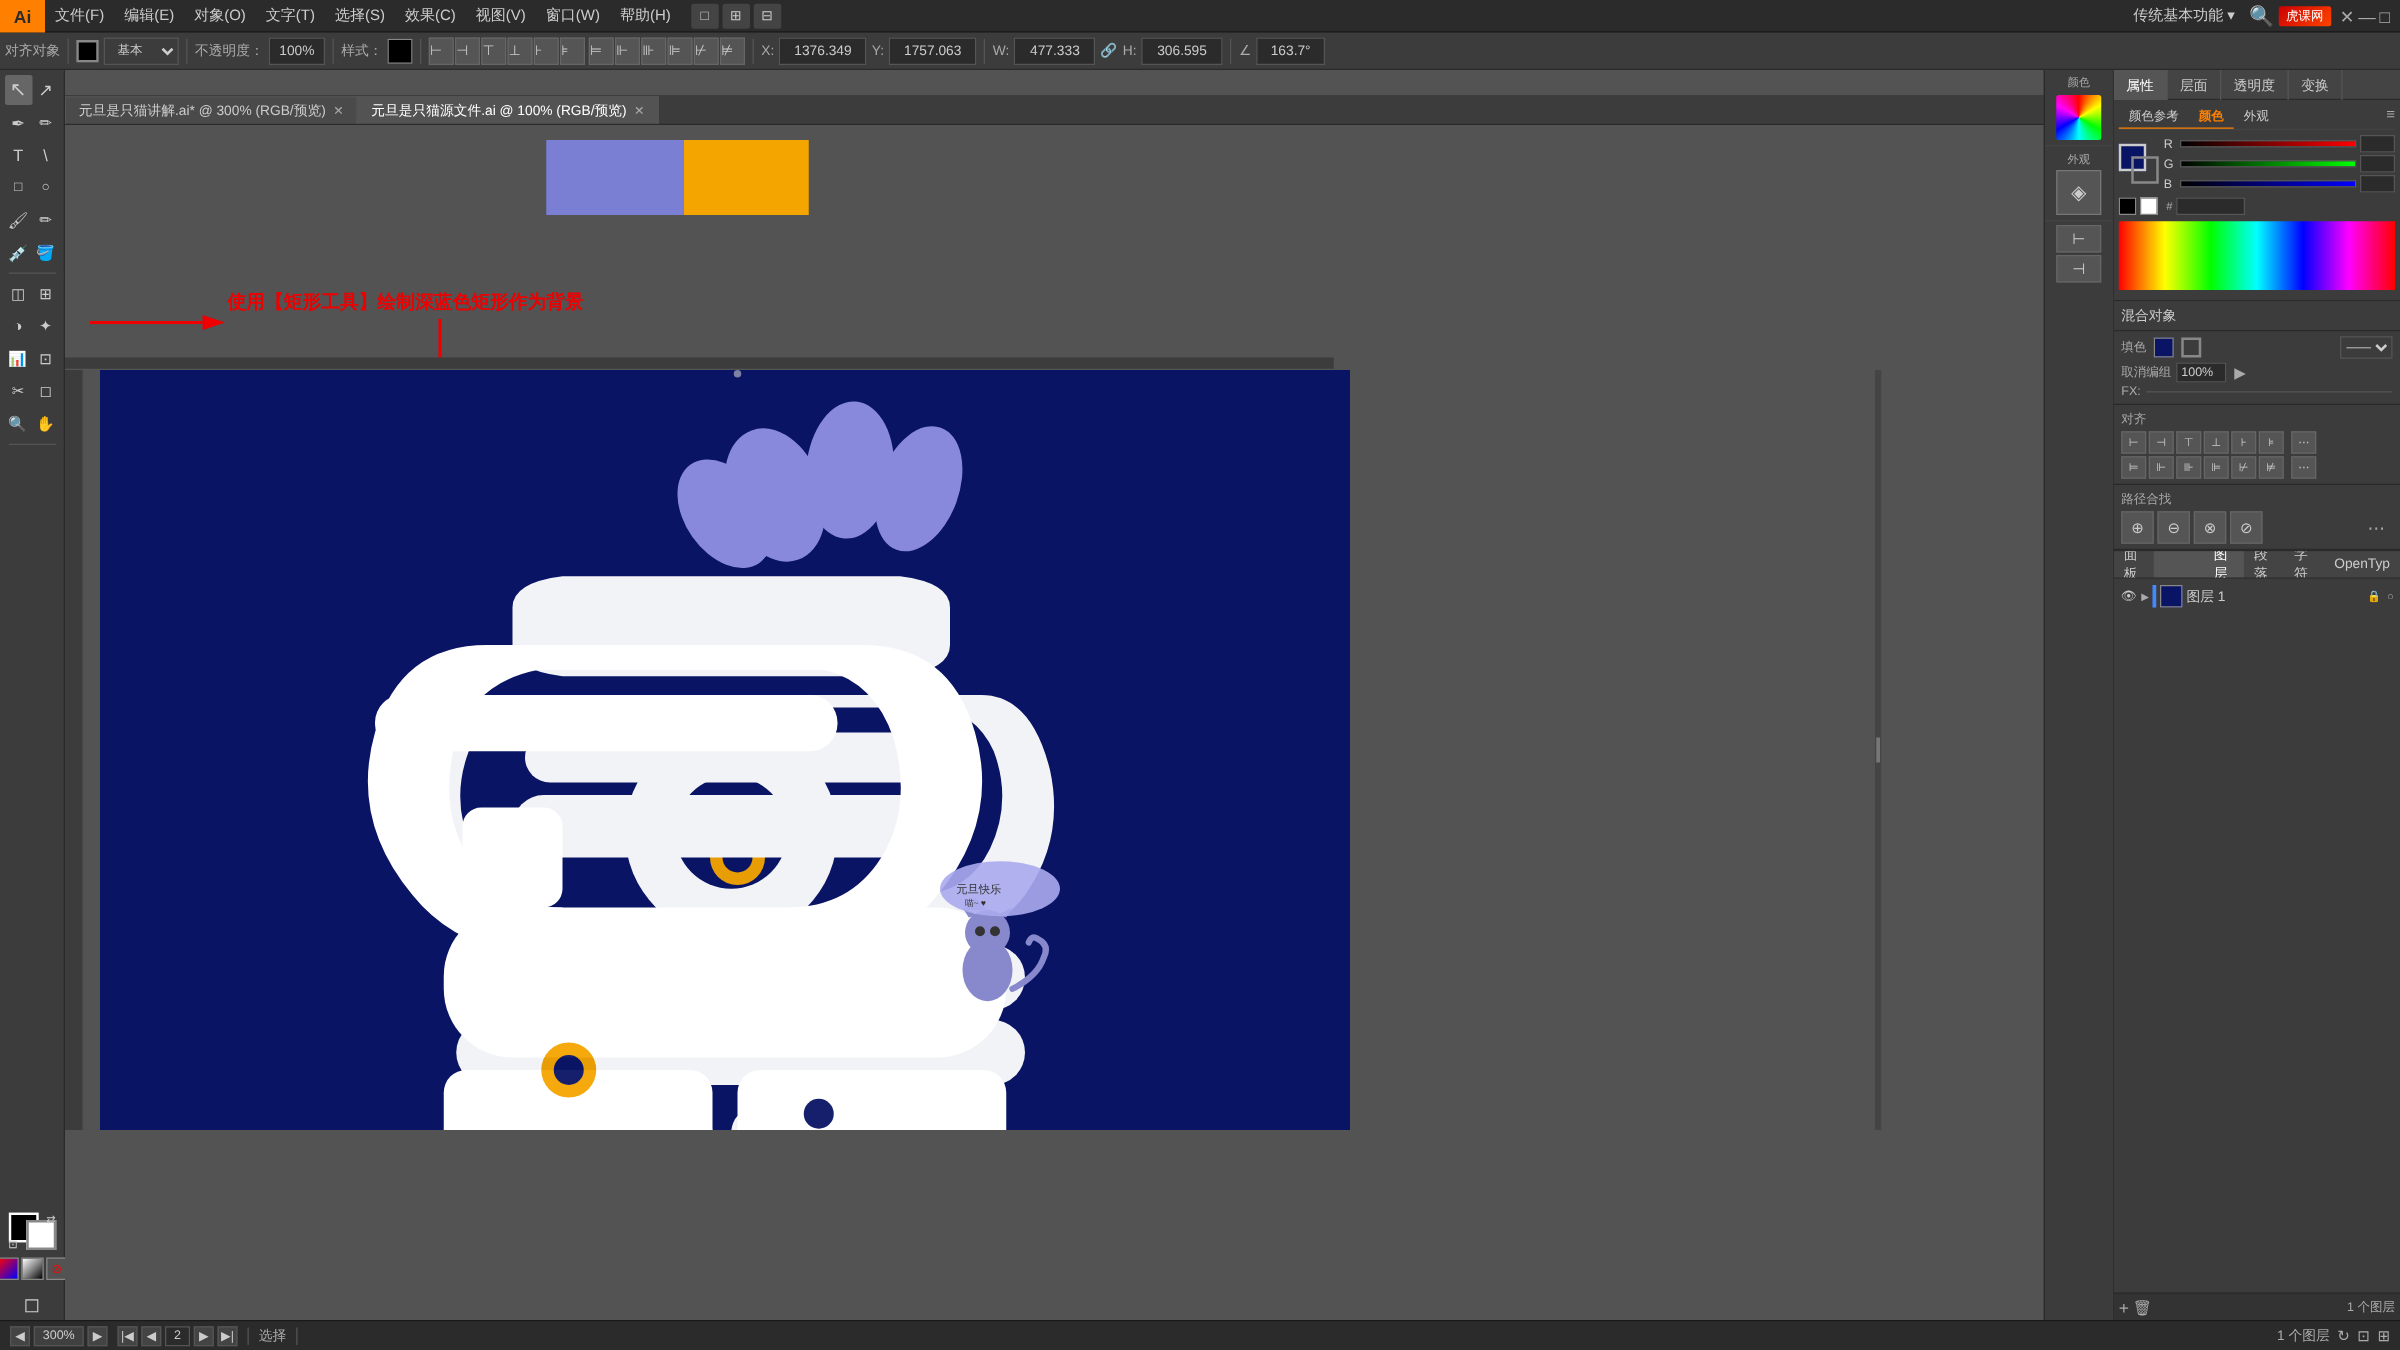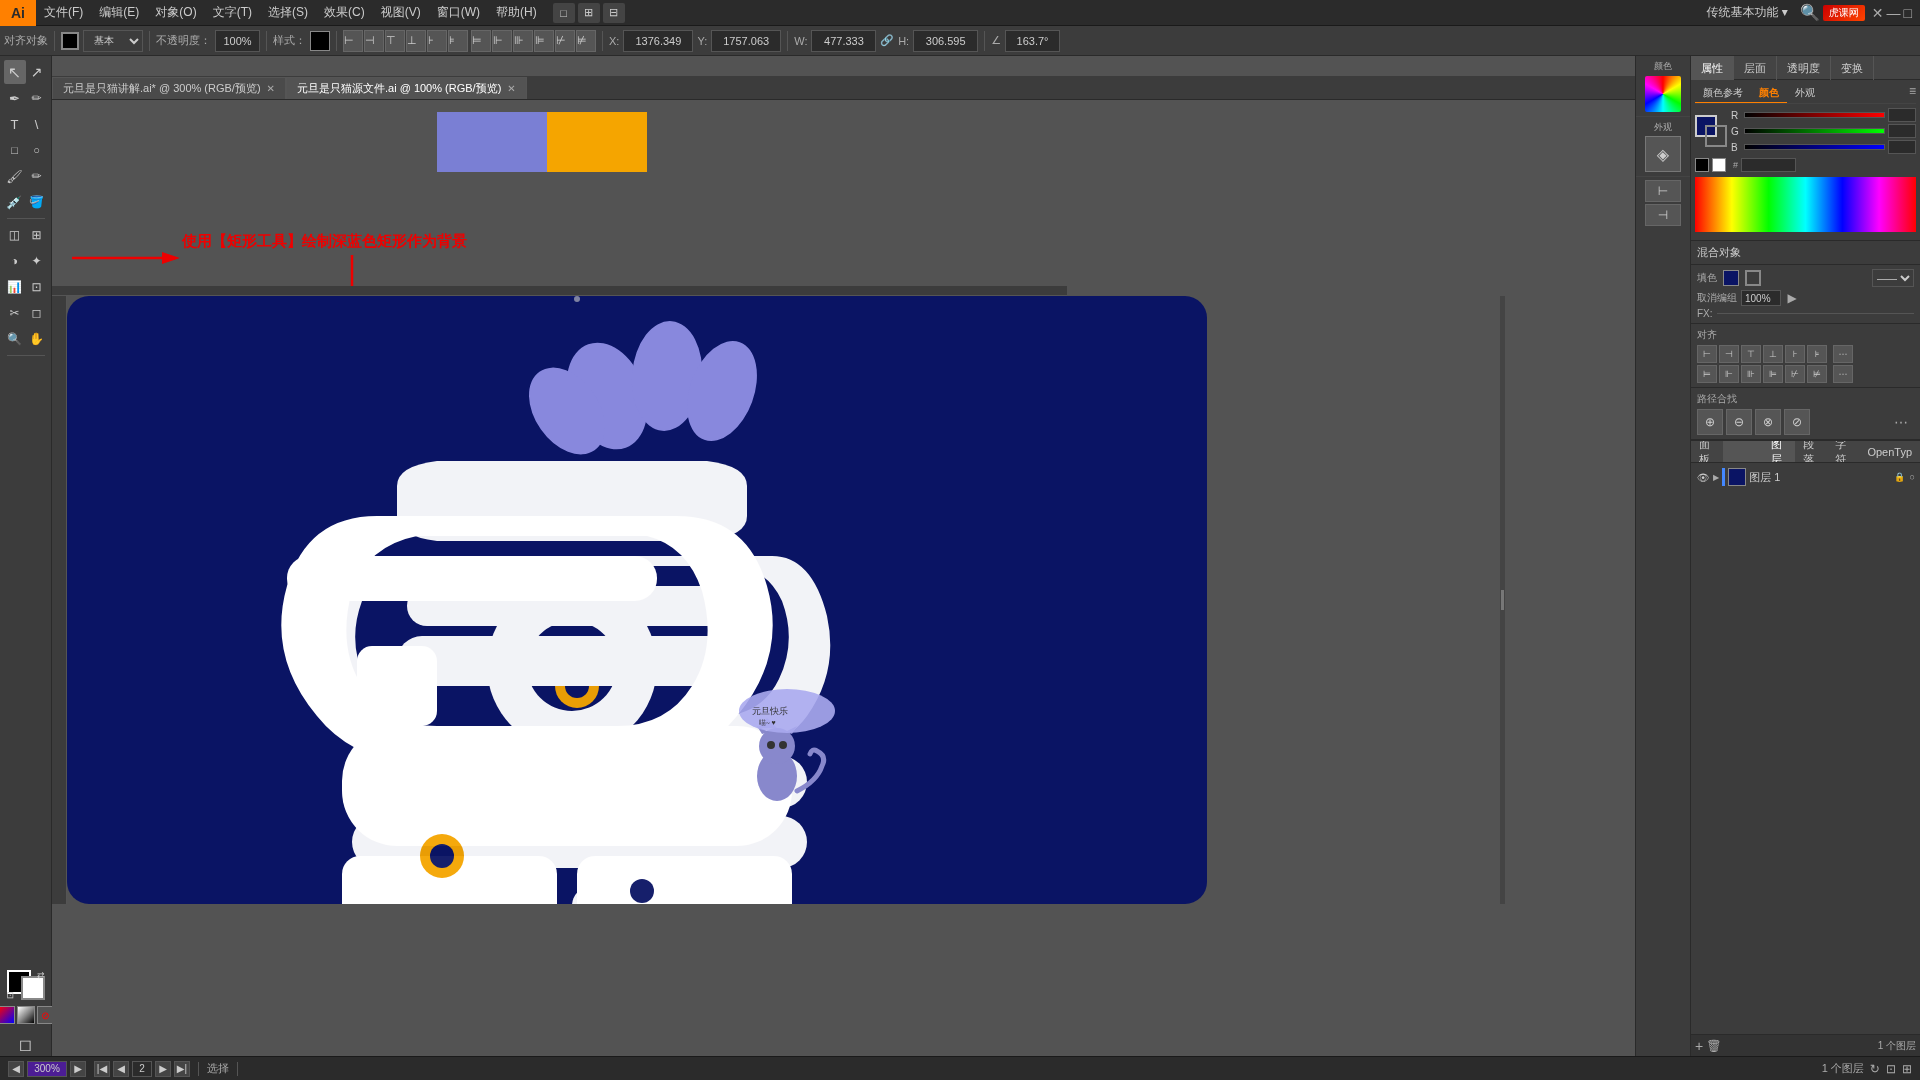--- a/index.html
+++ b/index.html
@@ -332,21 +332,21 @@
 
       <div id="annotation-text" style="position:absolute; top:132px; left:130px; color:#e00; font-size:15px; font-weight:bold; white-space:nowrap; font-family: SimHei, sans-serif;">
         <span>使用【矩形工具】绘制深蓝色矩形作为背景</span>
       </div>
 
       <svg style="position:absolute; top:155px; left:265px; width:70px; height:80px;">
         <line x1="35" y1="0" x2="35" y2="60" stroke="#e00" stroke-width="2.5"></line>
         <polygon points="20,55 35,78 50,55" fill="#e00"></polygon>
       </svg>
 
-      <div id="main-artwork" style="position:absolute; top:196px; left:15px; width:1140px; height:608px; background:#0a1464; overflow:hidden;border-radius:22px;">
+      <div id="main-artwork" style="position:absolute; top:196px; left:28px; width:1000px; height:608px; background:#0a1464; overflow:hidden;">
         
         
         <svg width="1000" height="608" viewBox="0 0 1000 608">
 
           <ellipse cx="540" cy="100" rx="38" ry="55" fill="#8888dd" transform="rotate(-20,540,100)"></ellipse>
           <ellipse cx="600" cy="80" rx="35" ry="55" fill="#8888dd" transform="rotate(5,600,80)"></ellipse>
           <ellipse cx="655" cy="95" rx="32" ry="52" fill="#8888dd" transform="rotate(20,655,95)"></ellipse>
           <ellipse cx="500" cy="115" rx="32" ry="48" fill="#8888dd" transform="rotate(-35,500,115)"></ellipse>
 
           <g fill="white">
@@ -567,21 +567,21 @@
         <div style="width:26px; height:26px; background:#555; border:1px solid #666; display:flex; align-items:center; justify-content:center; cursor:pointer; font-size:12px; color:#ccc;">⊖</div>
         <div style="width:26px; height:26px; background:#555; border:1px solid #666; display:flex; align-items:center; justify-content:center; cursor:pointer; font-size:12px; color:#ccc;">⊗</div>
         <div style="width:26px; height:26px; background:#555; border:1px solid #666; display:flex; align-items:center; justify-content:center; cursor:pointer; font-size:12px; color:#ccc;">⊘</div>
         <div style="margin-left:auto; width:26px; height:26px; cursor:pointer; color:#aaa; font-size:14px; display:flex; align-items:center; justify-content:center;">⋯</div>
       </div>
     </div>
 
 
     <div id="layers-panel" style="flex:1; display:flex; flex-direction:column; min-height:80px;">
 
-      <div style="display:flex; height:22px; background:#444; border-bottom:1px solid #2a2a2a; overflow:hidden; flex-shrink:0;">
+      <div style="display:flex; height:22px; background:#444; border-bottom:1px solid #2a2a2a; overflow:hidden; flex-shrink:0;align-items:flex-end;">
         <div class="layers-tab">面板</div>
         <div class="layers-tab active">图层</div>
         <div class="layers-tab">段落</div>
         <div class="layers-tab">字符</div>
         <div class="layers-tab">OpenTyp</div>
       </div>
 
       <div style="flex:1; padding:3px; background:#3c3c3c; overflow-y:auto;">
         <div style="display:flex; align-items:center; gap:3px; height:22px; padding:0 2px; cursor:pointer;">
 
@@ -607,21 +607,21 @@
         <div style="margin-left:auto; font-size:10px; color:#aaa;">1 个图层</div>
       </div>
     </div>
   </div>
 </div>
 
 <div id="status-bar" style="position:fixed; bottom:0; left:0; width:100%; height:24px; background:#2b2b2b; border-top:1px solid #1a1a1a; display:flex; align-items:center; padding:0 8px; gap:8px; z-index:200;">
 
   <div style="display:flex; align-items:center; gap:3px;">
     <button style="width:16px; height:16px; background:#444; border:1px solid #555; color:#ccc; font-size:10px; cursor:pointer; display:flex; align-items:center; justify-content:center;">◀</button>
-    <input type="text" style="width: 40px; height: 16px; background: #4c1d95; border: 1px solid rgb(85, 85, 85); color: rgb(204, 204, 204); font-size: 10px; text-align: center;" value="300%">
+    <input type="text" style="width: 40px; height: 16px; background: #404040; border: 1px solid rgb(85, 85, 85); color: rgb(204, 204, 204); font-size: 10px; text-align: center;" value="300%">
     <button style="width:16px; height:16px; background:#444; border:1px solid #555; color:#ccc; font-size:10px; cursor:pointer; display:flex; align-items:center; justify-content:center;">▶</button>
   </div>
 
   <div style="display:flex; align-items:center; gap:3px;">
     <button style="width:16px; height:16px; background:#444; border:1px solid #555; color:#ccc; font-size:10px; cursor:pointer;">|◀</button>
     <button style="width:16px; height:16px; background:#444; border:1px solid #555; color:#ccc; font-size:10px; cursor:pointer;">◀</button>
     <input type="text" style="width: 20px; height: 16px; background: rgb(43, 43, 43); border: 1px solid rgb(85, 85, 85); color: rgb(204, 204, 204); font-size: 10px; text-align: center;" value="2">
     <button style="width:16px; height:16px; background:#444; border:1px solid #555; color:#ccc; font-size:10px; cursor:pointer;">▶</button>
     <button style="width:16px; height:16px; background:#444; border:1px solid #555; color:#ccc; font-size:10px; cursor:pointer;">▶|</button>
   </div>

